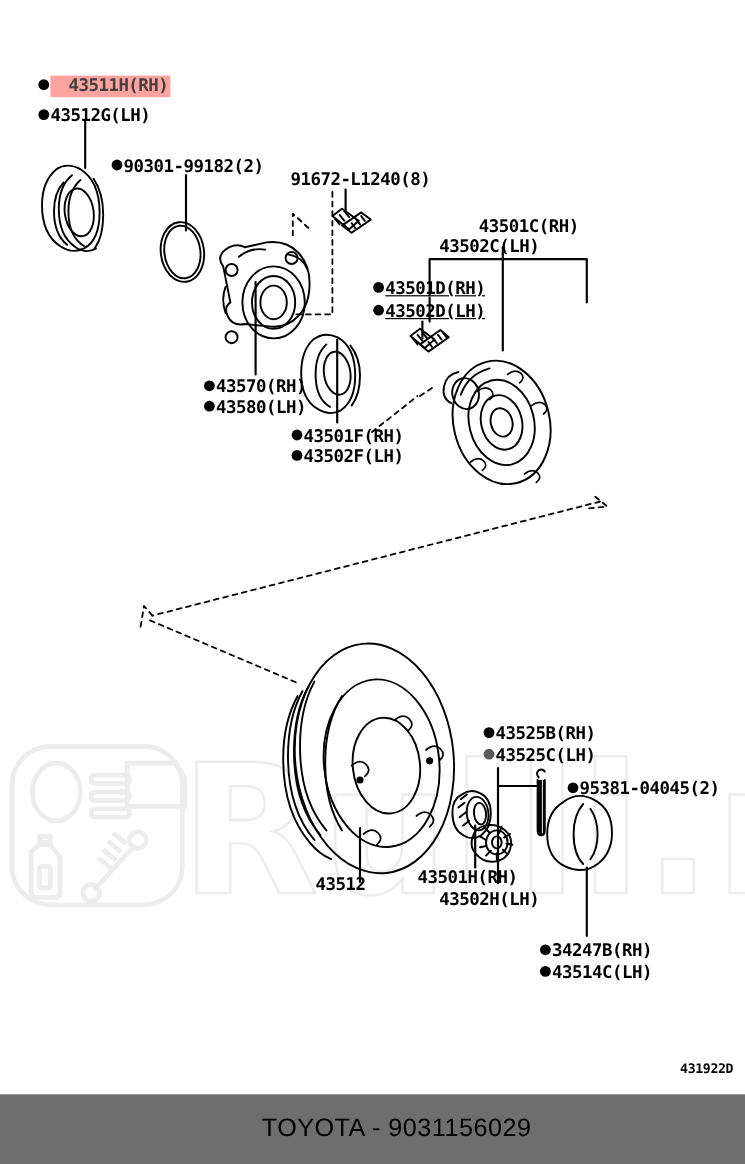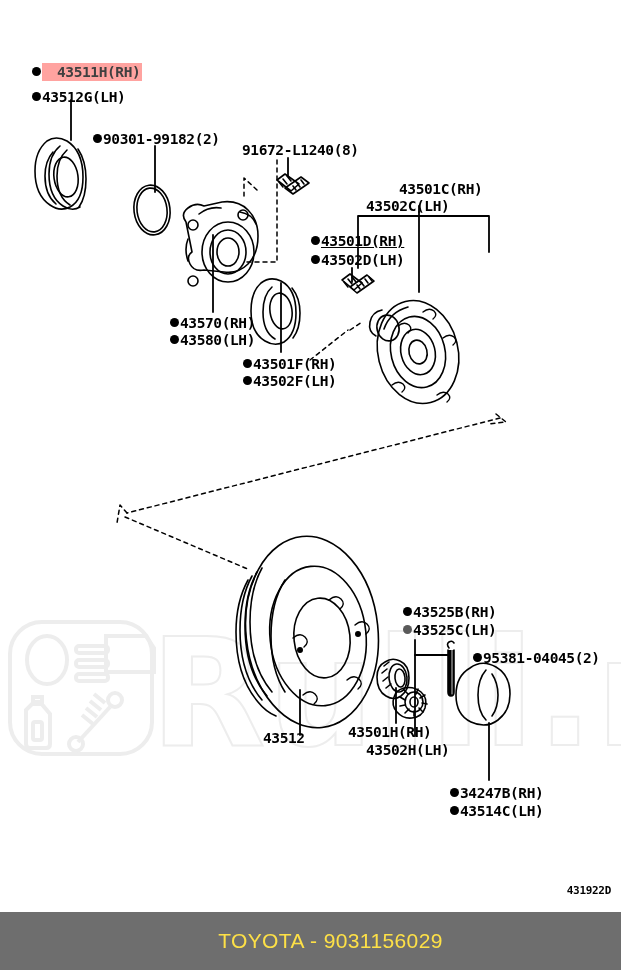--- a/index.html
+++ b/index.html
@@ -118,21 +118,21 @@
     width: 621px; height: 58px;
     background: #6e6e6e;
     display: flex;
     align-items: center;
     justify-content: center;
     gap: 34px;
   }
   #footer .f-txt {
     font-family: "Liberation Sans", sans-serif;
     font-size: 21px;
-    color: #fde047;
+    color: #000000;
     letter-spacing: 0.4px;
     white-space: nowrap;
     margin-left: 40px;
   }
 </style>
 </head>
 <body>
 
 <div id="page">
 
@@ -313,21 +313,21 @@
     <div class="lbl" style="left:32px; top:89px;"><span class="bul"></span><span class="txt">43512G(LH)</span></div>
 
     <div class="lbl" style="left:93px; top:131px;"><span class="bul"></span><span class="txt">90301-99182(2)</span></div>
 
     <div class="lbl" style="left:242px; top:142px;"><span class="txt">91672-L1240(8)</span></div>
 
     <div class="lbl" style="left:366px; top:181px;margin-left:33px;"><span class="txt">43501C(RH)</span></div>
     <div class="lbl" style="left:366px; top:198px;"><span class="txt">43502C(LH)</span></div>
 
     <div class="lbl" style="left:311px; top:233px;text-decoration:underline;"><span class="bul"></span><span class="txt">43501D(RH)</span></div>
-    <div class="lbl" style="left:311px; top:252px;"><span class="bul"></span><span class="txt">43502D(LH)</span></div>
+    <div class="lbl" style="left:311px; top:252px;text-decoration:underline;"><span class="bul"></span><span class="txt">43502D(LH)</span></div>
 
     <div class="lbl" style="left:170px; top:315px;"><span class="bul"></span><span class="txt">43570(RH)</span></div>
     <div class="lbl" style="left:170px; top:332px;"><span class="bul"></span><span class="txt">43580(LH)</span></div>
 
     <div class="lbl" style="left:243px; top:356px;"><span class="bul"></span><span class="txt">43501F(RH)</span></div>
     <div class="lbl" style="left:243px; top:373px;"><span class="bul"></span><span class="txt">43502F(LH)</span></div>
 
     <div class="lbl" style="left:403px; top:604px;"><span class="bul"></span><span class="txt">43525B(RH)</span></div>
     <div class="lbl" style="left:403px; top:622px;"><span class="bul gray"></span><span class="txt">43525C(LH)</span></div>
 

